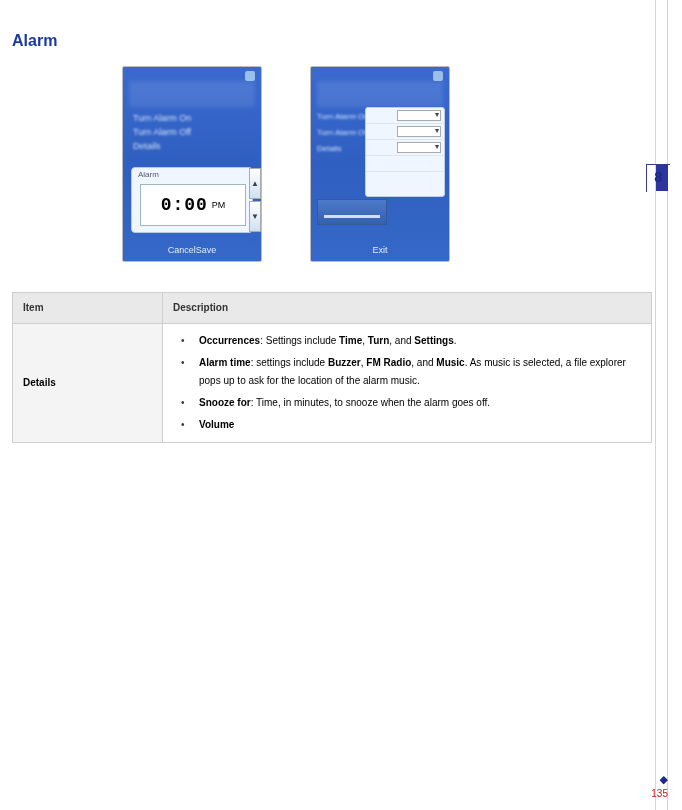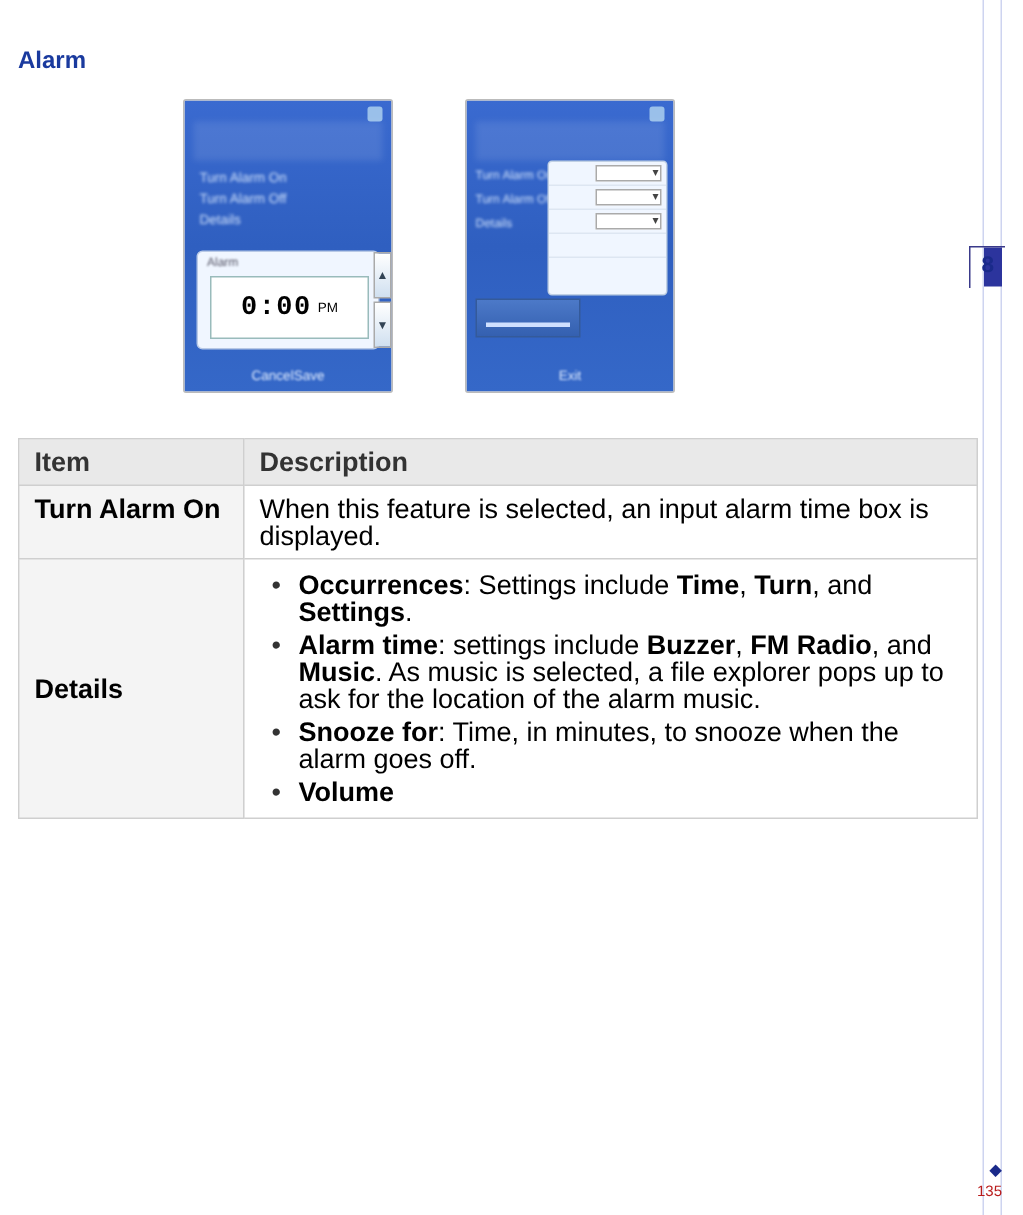--- a/index.html
+++ b/index.html
@@ -183,21 +183,21 @@
 
   .desc-table {
     border-collapse: collapse;
     width: 640px;
   }
   .desc-table th, .desc-table td {
     border: 1px solid #cfcfcf;
     padding: 6px 10px;
     vertical-align: top;
     text-align: left;
-    font-size: 18px;
+    font-size: 10px;
     line-height: 18px;
   }
   .desc-table th {
     background: #e9e9e9;
     font-weight: bold;
     color: #333;
   }
   .desc-table .row-label {
     background: #f4f4f4;
     font-weight: bold;
@@ -349,24 +349,20 @@
       </div>
     </div>
 
   </div>
 
   <table class="desc-table">
     <tbody>
         <tr>
       <th>Item</th>
       <th>Description</th>
-    </tr>
-    <tr>
-      <td class="row-label">Turn Alarm On</td>
-      <td>When this feature is selected, an input alarm time box is displayed.</td>
     </tr>
     <tr>
       <td class="row-label" style="vertical-align:middle">Details</td>
       <td>
         <ul class="bullets">
           <li>
             <b>Occurrences</b><span>: Settings include </span><b>Time</b><span>, </span><b>Turn</b><span>, and </span><b>Settings</b><span>.</span>
           </li>
           <li>
             <b>Alarm time</b><span>: settings include </span><b>Buzzer</b><span>, </span><b>FM Radio</b><span>, and </span><b>Music</b><span>. As music is selected, a file explorer pops up to ask for the location of the alarm music.</span>

